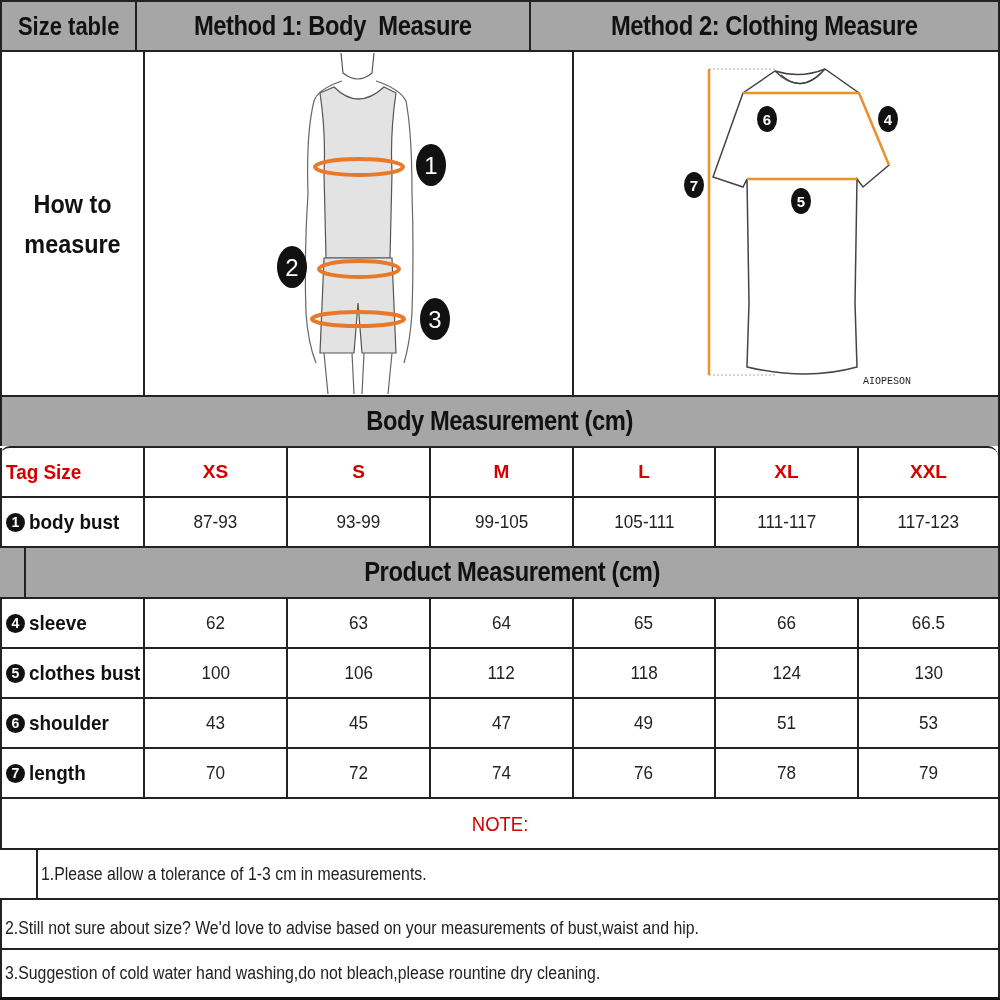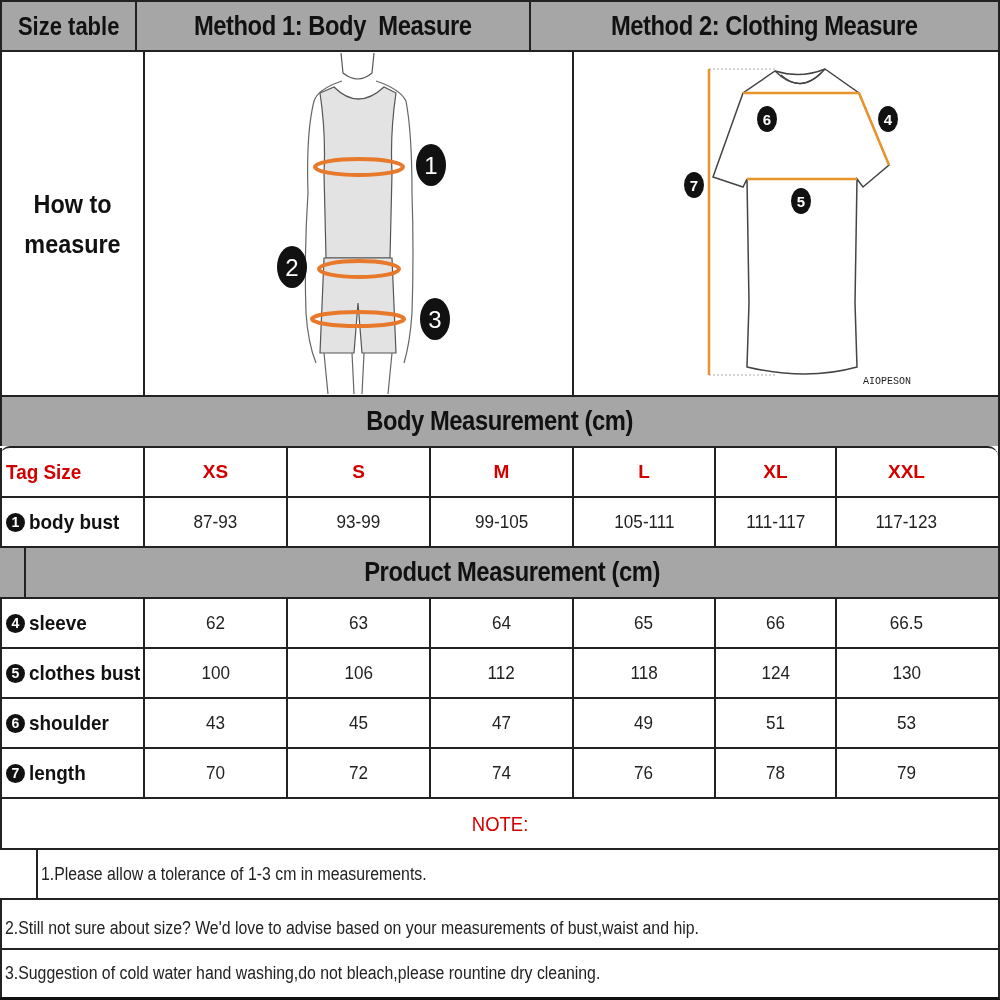--- a/index.html
+++ b/index.html
@@ -15,21 +15,21 @@
     .label .txt { display: inline-block; transform: scaleX(0.9); transform-origin: left center; }
     .num { font-size: 19px; color: #222; transform: scaleX(0.9); }
     .tag { color: #d40000; font-weight: bold; font-size: 19px; }
     .tagtitle { color: #d40000; font-weight: bold; font-size: 21px; }
     .circ { display: inline-flex; width: 19px; height: 19px; border-radius: 50%; background: #111; color: #fff; font-size: 14px; font-weight: bold; align-items: center; justify-content: center; margin-right: 4px; flex: none; }
     .note-title { color: #d40000; font-size: 21px; transform: scaleX(0.88); }
     .note { justify-content: flex-start; padding-left: 3px; font-size: 18px; color: #222; white-space: nowrap; }
     .note span { display: inline-block; transform: scaleX(0.88); transform-origin: left center; }
     .howto { font-weight: bold; font-size: 26px; text-align: center; line-height: 40px; color: #111; transform: scaleX(0.9); }
     svg { display: block; }
-    .c0 { width: 143px; } .c1 { width: 143px; } .c2 { width: 143px; } .c3 { width: 143px; } .c4 { width: 142px; } .c5 { width: 121px; } .c6 { width: 141px; }
+    .c0 { width: 143px; } .c1 { width: 143px; } .c2 { width: 143px; } .c3 { width: 143px; } .c4 { width: 142px; } .c5 { width: 143px; } .c6 { width: 141px; }
   </style>
 </head>
 <body>
 
 <div class="sheet">
 
   <div class="row gray" style="top:0;height:50px;text-align:center;">
     <div class="cell c0">
       <span class="hdr-sm">Size table</span>
     </div>

